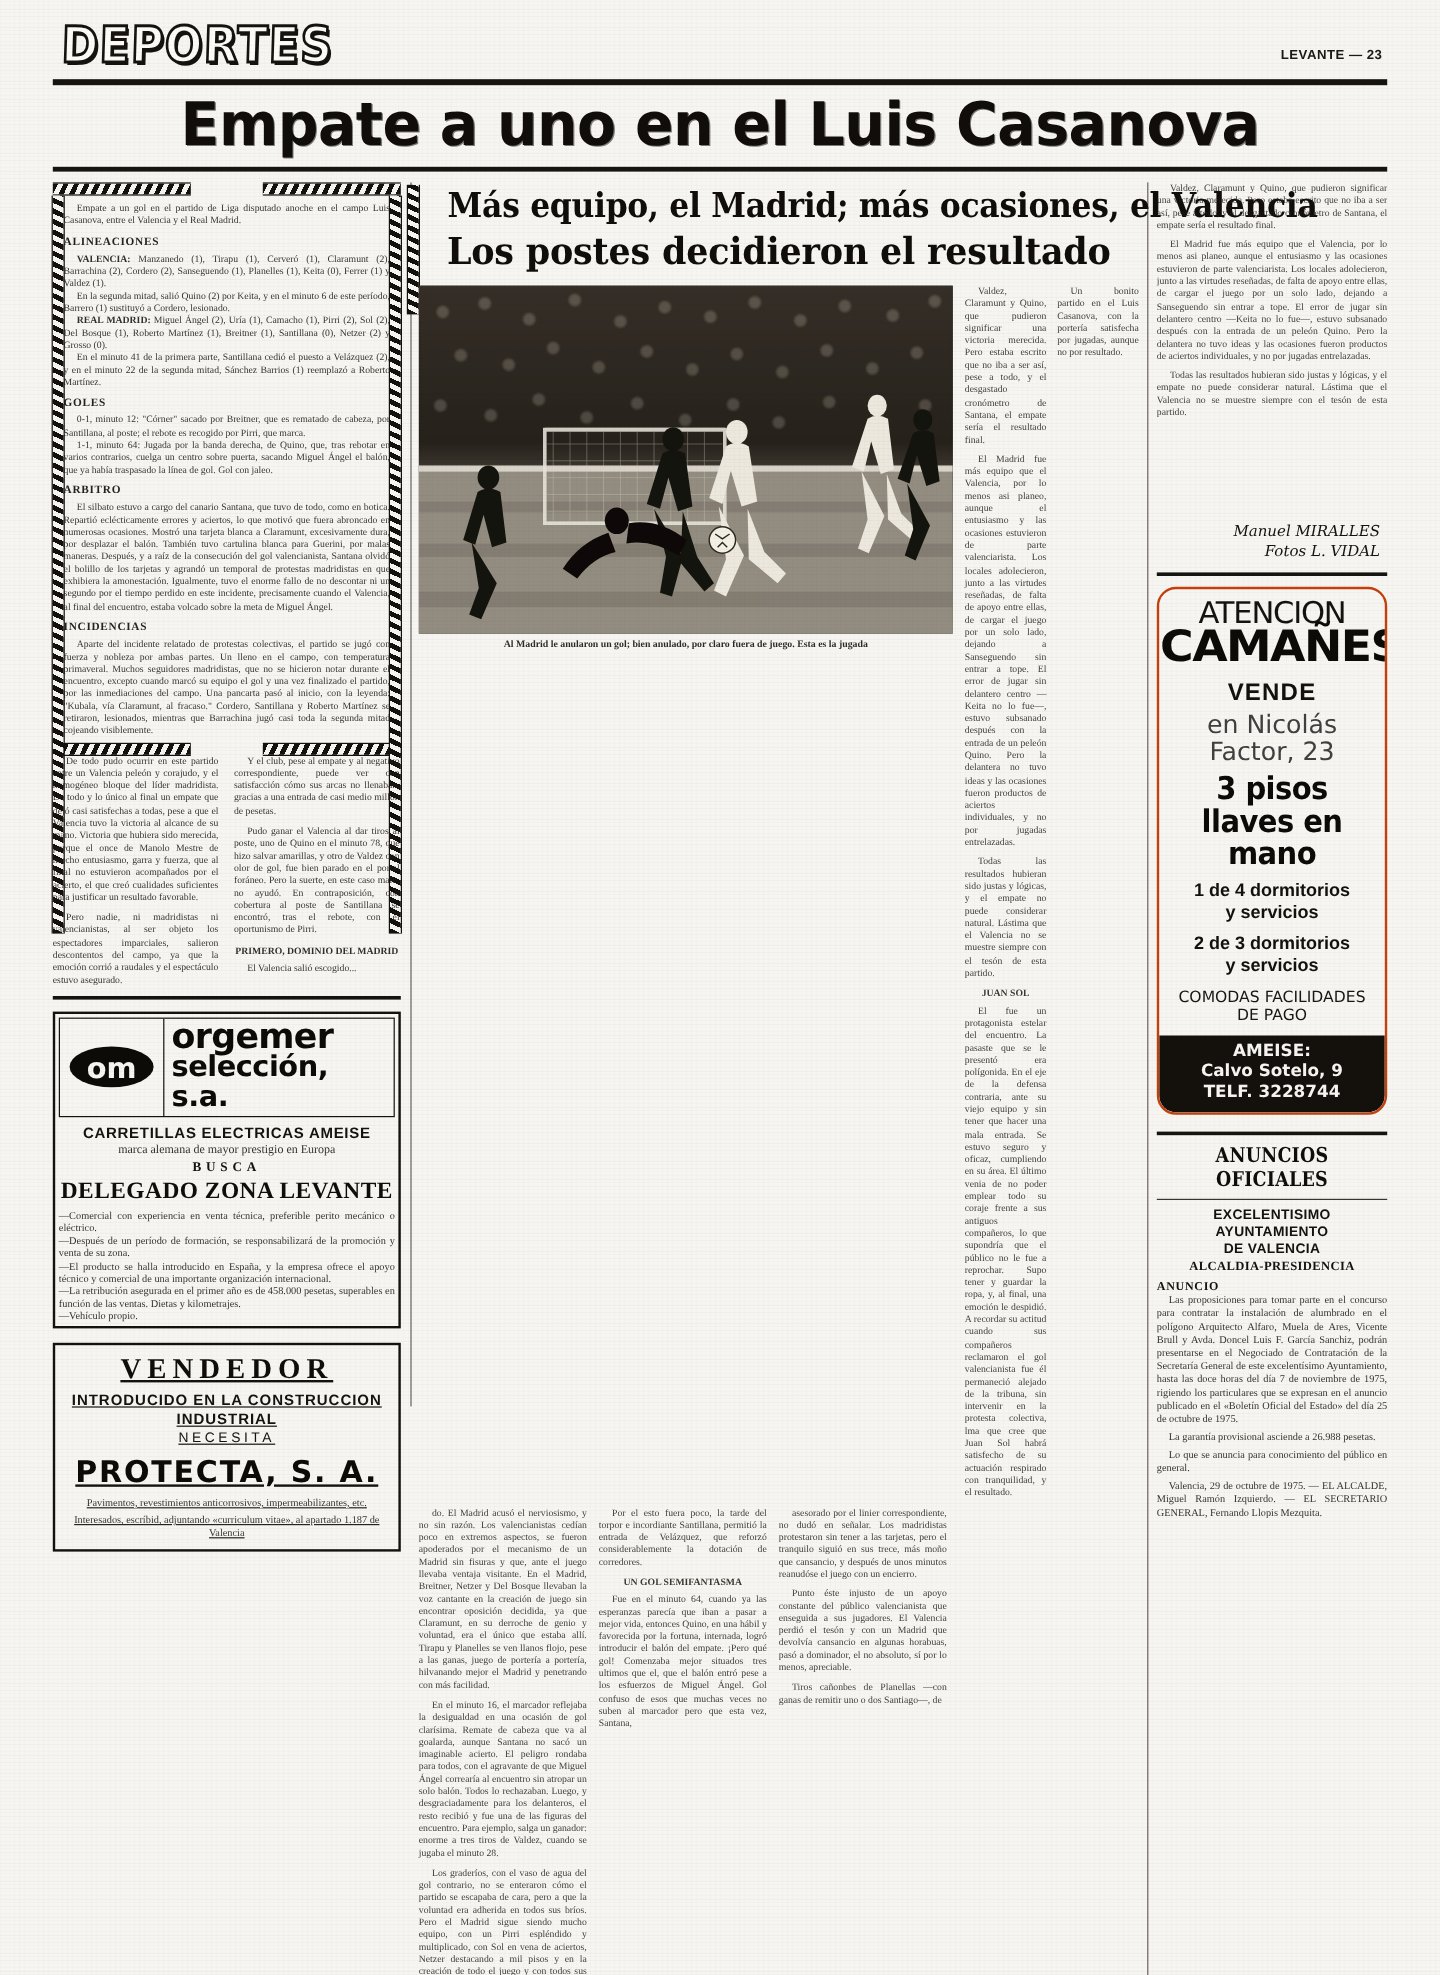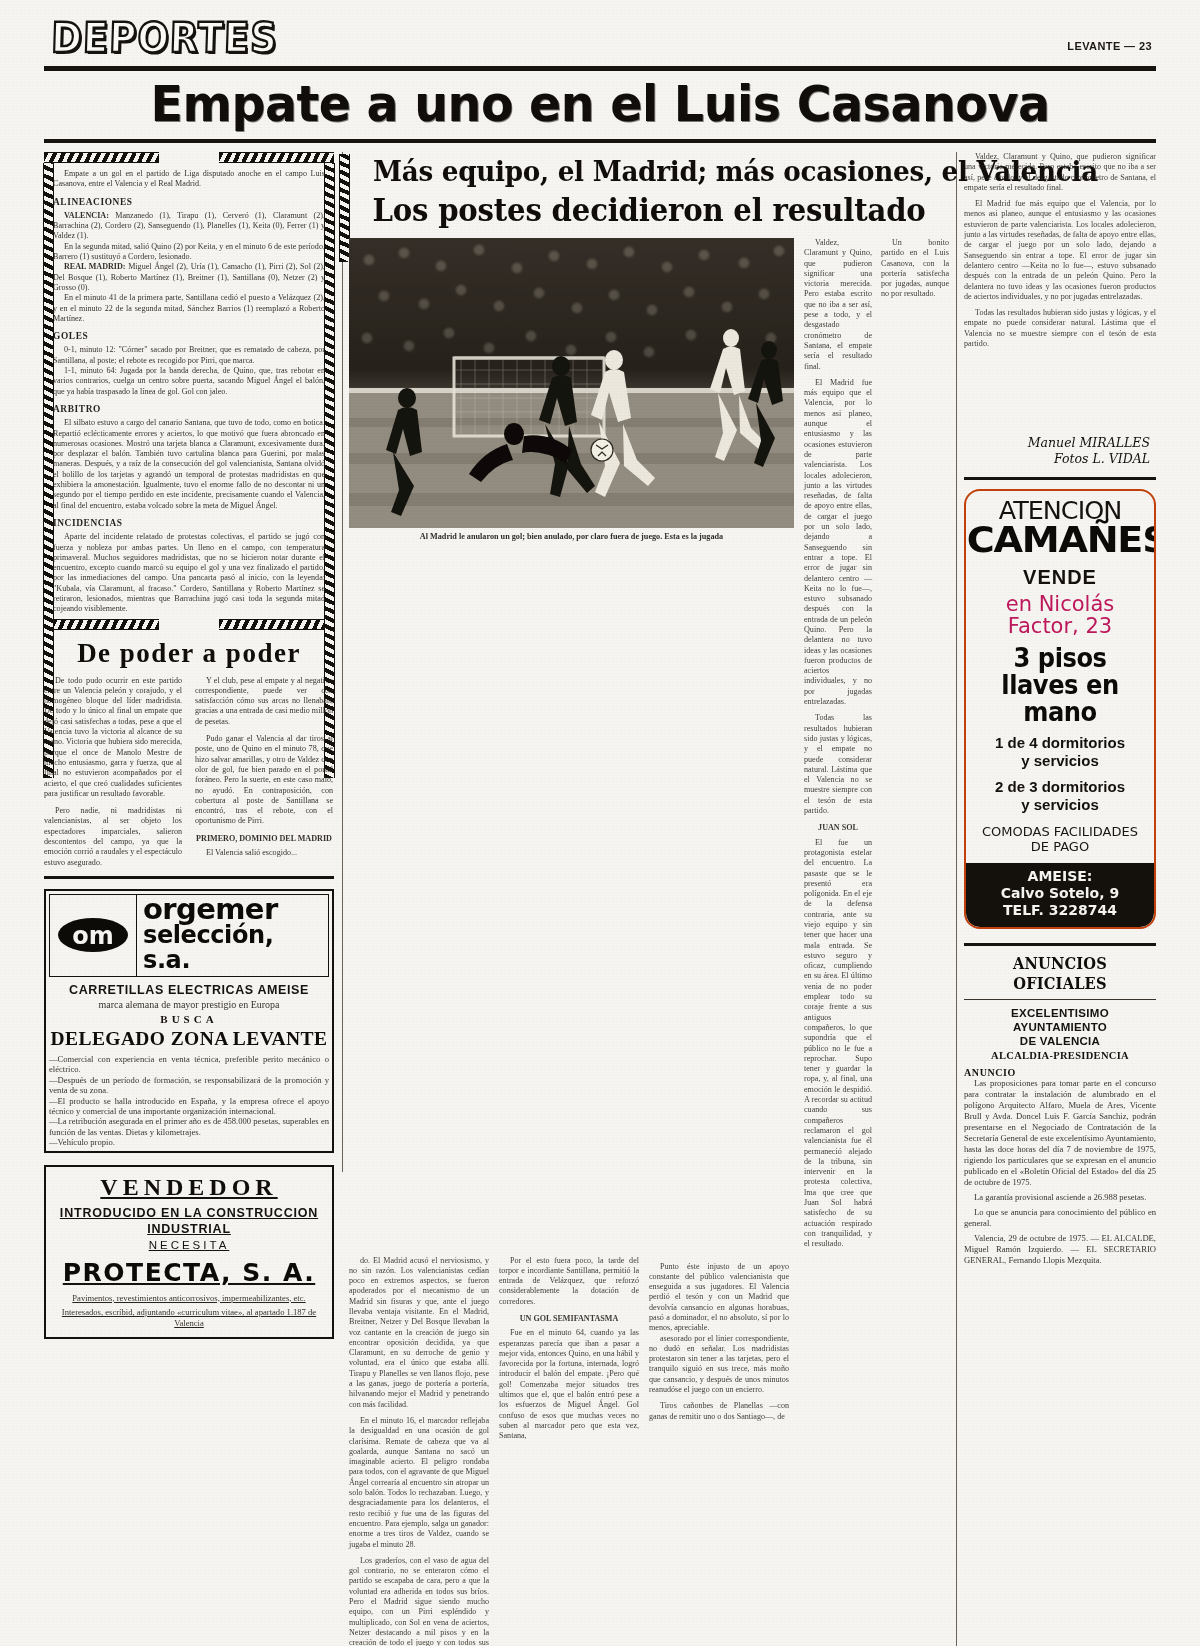--- a/index.html
+++ b/index.html
@@ -185,21 +185,21 @@
     font-weight:bold;font-size:36px;letter-spacing:-1.2px;
     transform:scaleX(1.06);line-height:1.02;color:#0d0b08;
     margin-top:-1px;
   }
   .cm-vende{
     font-family:"Liberation Sans",sans-serif;
     font-weight:bold;font-size:20px;letter-spacing:1px;margin-top:7px;color:#14110d;
   }
   .cm-dir{
     font-family:"DejaVu Sans",sans-serif;
-    font-size:21px;line-height:22px;margin-top:4px;color:#be185d;
+    font-size:21px;line-height:22px;margin-top:4px;color:#404040;
   }
   .cm-big{
     font-family:"DejaVu Sans",sans-serif;
     font-weight:bold;font-size:26px;line-height:27px;
     letter-spacing:-.5px;transform:scaleX(.93);margin-top:8px;color:#0d0b08;
   }
   .cm-line{
     font-family:"Liberation Sans",sans-serif;
     font-weight:bold;font-size:15px;line-height:18px;margin-top:8px;color:#14110d;
   }
@@ -356,21 +356,20 @@
           <div class="sec-h">INCIDENCIAS</div>
           <p>Aparte del incidente relatado de protestas colectivas, el partido se jugó con fuerza y nobleza por ambas partes. Un lleno en el campo, con temperatura primaveral. Muchos seguidores madridistas, que no se hicieron notar durante el encuentro, excepto cuando marcó su equipo el gol y una vez finalizado el partido, por las inmediaciones del campo. Una pancarta pasó al inicio, con la leyenda: "Kubala, vía Claramunt, al fracaso." Cordero, Santillana y Roberto Martínez se retiraron, lesionados, mientras que Barrachina jugó casi toda la segunda mitad cojeando visiblemente.</p>
         </div>
       </div>
 
       <div class="braid-split" style="margin-top:4px;">
         <div class="braid"></div>
             <div class="braid"></div>
       </div>
 
-      <div class="dpp-title">De poder a poder</div>
       <div style="display:flex;gap:13px;">
         <div class="bodytext blur" style="width:138px;">
           <p>De todo pudo ocurrir en este partido entre un Valencia peleón y corajudo, y el homogéneo bloque del líder madridista. De todo y lo único al final un empate que dejó casi satisfechas a todas, pese a que el Valencia tuvo la victoria al alcance de su mano. Victoria que hubiera sido merecida, porque el once de Manolo Mestre de mucho entusiasmo, garra y fuerza, que al final no estuvieron acompañados por el acierto, el que creó cualidades suficientes para justificar un resultado favorable.</p>
           <p style="margin-top:7px;">Pero nadie, ni madridistas ni valencianistas, al ser objeto los espectadores imparciales, salieron descontentos del campo, ya que la emoción corrió a raudales y el espectáculo estuvo asegurado.</p>
         </div>
         <div class="bodytext blur" style="width:138px;">
           <p>Y el club, pese al empate y al negativo correspondiente, puede ver con satisfacción cómo sus arcas no llenaban, gracias a una entrada de casi medio millón de pesetas.</p>
           <p style="margin-top:7px;">Pudo ganar el Valencia al dar tiros al poste, uno de Quino en el minuto 78, que hizo salvar amarillas, y otro de Valdez con olor de gol, fue bien parado en el portal foráneo. Pero la suerte, en este caso malo, no ayudó. En contraposición, con cobertura al poste de Santillana se encontró, tras el rebote, con el oportunismo de Pirri.</p>
           <p style="text-align:center;text-indent:0;font-weight:bold;margin-top:7px;">PRIMERO, DOMINIO DEL MADRID</p>
           <p style="margin-top:4px;">El Valencia salió escogido...</p>
@@ -581,22 +580,22 @@
           <p>do. El Madrid acusó el nerviosismo, y no sin razón. Los valencianistas cedían poco en extremos aspectos, se fueron apoderados por el mecanismo de un Madrid sin fisuras y que, ante el juego llevaba ventaja visitante. En el Madrid, Breitner, Netzer y Del Bosque llevaban la voz cantante en la creación de juego sin encontrar oposición decidida, ya que Claramunt, en su derroche de genio y voluntad, era el único que estaba allí. Tirapu y Planelles se ven llanos flojo, pese a las ganas, juego de portería a portería, hilvanando mejor el Madrid y penetrando con más facilidad.</p>
           <p style="margin-top:6px;">En el minuto 16, el marcador reflejaba la desigualdad en una ocasión de gol clarísima. Remate de cabeza que va al goalarda, aunque Santana no sacó un imaginable acierto. El peligro rondaba para todos, con el agravante de que Miguel Ángel correaría al encuentro sin atropar un solo balón. Todos lo rechazaban. Luego, y desgraciadamente para los delanteros, el resto recibió y fue una de las figuras del encuentro. Para ejemplo, salga un ganador: enorme a tres tiros de Valdez, cuando se jugaba el minuto 28.</p>
           <p style="margin-top:6px;">Los graderíos, con el vaso de agua del gol contrario, no se enteraron cómo el partido se escapaba de cara, pero a que la voluntad era adherida en todos sus bríos. Pero el Madrid sigue siendo mucho equipo, con un Pirri espléndido y multiplicado, con Sol en vena de aciertos, Netzer destacando a mil pisos y en la creación de todo el juego y con todos sus peones en descanso.</p>
         </div>
         <div class="bodytext blur2" style="width:140px;">
           <p>Por el esto fuera poco, la tarde del torpor e incordiante Santillana, permitió la entrada de Velázquez, que reforzó considerablemente la dotación de corredores.</p>
           <p style="text-align:center;text-indent:0;font-weight:bold;margin-top:7px;">UN GOL SEMIFANTASMA</p>
           <p style="margin-top:4px;">Fue en el minuto 64, cuando ya las esperanzas parecía que iban a pasar a mejor vida, entonces Quino, en una hábil y favorecida por la fortuna, internada, logró introducir el balón del empate. ¡Pero qué gol! Comenzaba mejor situados tres ultimos que el, que el balón entró pese a los esfuerzos de Miguel Ángel. Gol confuso de esos que muchas veces no suben al marcador pero que esta vez, Santana,</p>
         </div>
         <div class="bodytext blur2" style="width:140px;">
+          <p>asesorado por el linier correspondiente, no dudó en señalar. Los madridistas protestaron sin tener a las tarjetas, pero el tranquilo siguió en sus trece, más moño que cansancio, y después de unos minutos reanudóse el juego con un encierro.</p>
           <p style="margin-top:6px;">Punto éste injusto de un apoyo constante del público valencianista que enseguida a sus jugadores. El Valencia perdió el tesón y con un Madrid que devolvía cansancio en algunas horabuas, pasó a dominador, el no absoluto, sí por lo menos, apreciable.</p>
-          <p>asesorado por el linier correspondiente, no dudó en señalar. Los madridistas protestaron sin tener a las tarjetas, pero el tranquilo siguió en sus trece, más moño que cansancio, y después de unos minutos reanudóse el juego con un encierro.</p>
           <p style="margin-top:6px;">Tiros cañonbes de Planellas —con ganas de remitir uno o dos Santiago—, de</p>
         </div>
       </div>
 
     </div>
 
     <div class="colR">
 
       <div class="bodytext blur2" style="height:275px;overflow:hidden;">
         <p>Valdez, Claramunt y Quino, que pudieron significar una victoria merecida. Pero estaba escrito que no iba a ser así, pese a todo, y el desgastado cronómetro de Santana, el empate sería el resultado final.</p>

